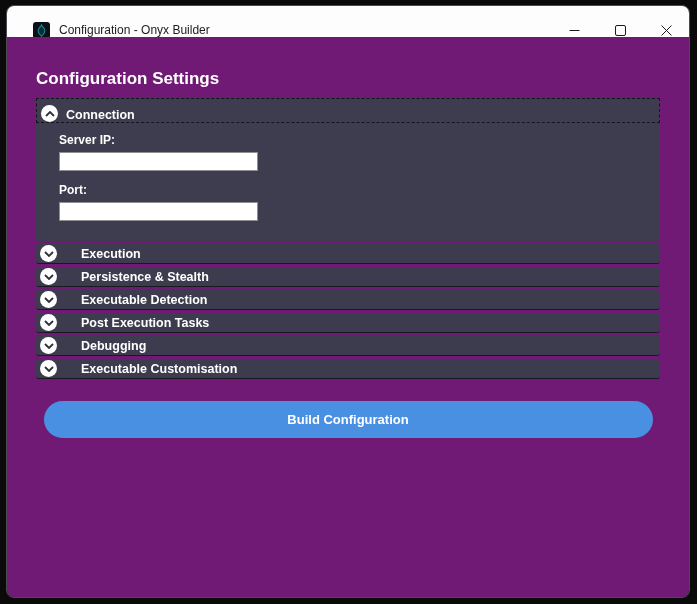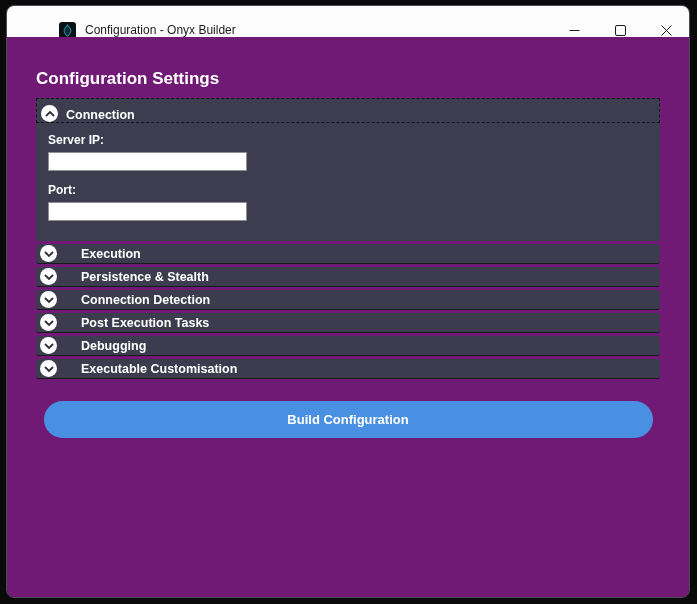--- a/index.html
+++ b/index.html
@@ -17,21 +17,20 @@
     border-radius: 8px;
     border: 1px solid #4b4b54;
     background: #20202e;
     overflow: hidden;
   }
   
   .titlebar {
     height: 48px; background: #fdfdfd;
     display: flex; align-items: center;
     position: relative;
-    padding-left: 26px;
   }
   .app-icon {
     width: 17px; height: 17px; margin-left: 26px;
     background: #0c1116; border-radius: 3px;
     display: flex; align-items: center; justify-content: center;
     flex: 0 0 auto;
   }
   .titlebar-title {
     margin-left: 9px; font-size: 12px; color: #1b1b1b;
     white-space: nowrap;
@@ -79,21 +78,21 @@
     width: 17px; height: 17px; border-radius: 50%;
     background: #ffffff;
     display: flex; align-items: center; justify-content: center;
     flex: 0 0 auto;
   }
   .section-label {
     margin-left: 8px;
     font-size: 12.5px; font-weight: bold; color: #ffffff;
     white-space: nowrap;
   }
-  .section-body { padding: 10px 24px 20px 12px; }
+  .section-body { padding: 10px 24px 20px 12px; margin-left: 11px; }
   .field-label {
     font-size: 12px; font-weight: bold; color: #ffffff;
     margin: 0 0 5px 0;
   }
   .field-label.second { margin-top: 12px; }
   .text-input {
     display: block;
     width: 199px; height: 19px;
     background: #ffffff;
     border: 1px solid #8f8f8f;
@@ -183,21 +182,21 @@
       </span>
       <span class="section-label">Persistence &amp; Stealth</span>
     </div>
 
     <div class="section-bar">
       <span class="chev-circle">
         <svg width="10" height="6" viewBox="0 0 10 6">
           <polyline points="1,1 5,5 9,1" fill="none" stroke="#2f2f3a" stroke-width="1.8"></polyline>
         </svg>
       </span>
-      <span class="section-label">Connection Detection</span>
+      <span class="section-label">Executable Detection</span>
     </div>
 
     <div class="section-bar">
       <span class="chev-circle">
         <svg width="10" height="6" viewBox="0 0 10 6">
           <polyline points="1,1 5,5 9,1" fill="none" stroke="#2f2f3a" stroke-width="1.8"></polyline>
         </svg>
       </span>
       <span class="section-label">Post Execution Tasks</span>
     </div>

